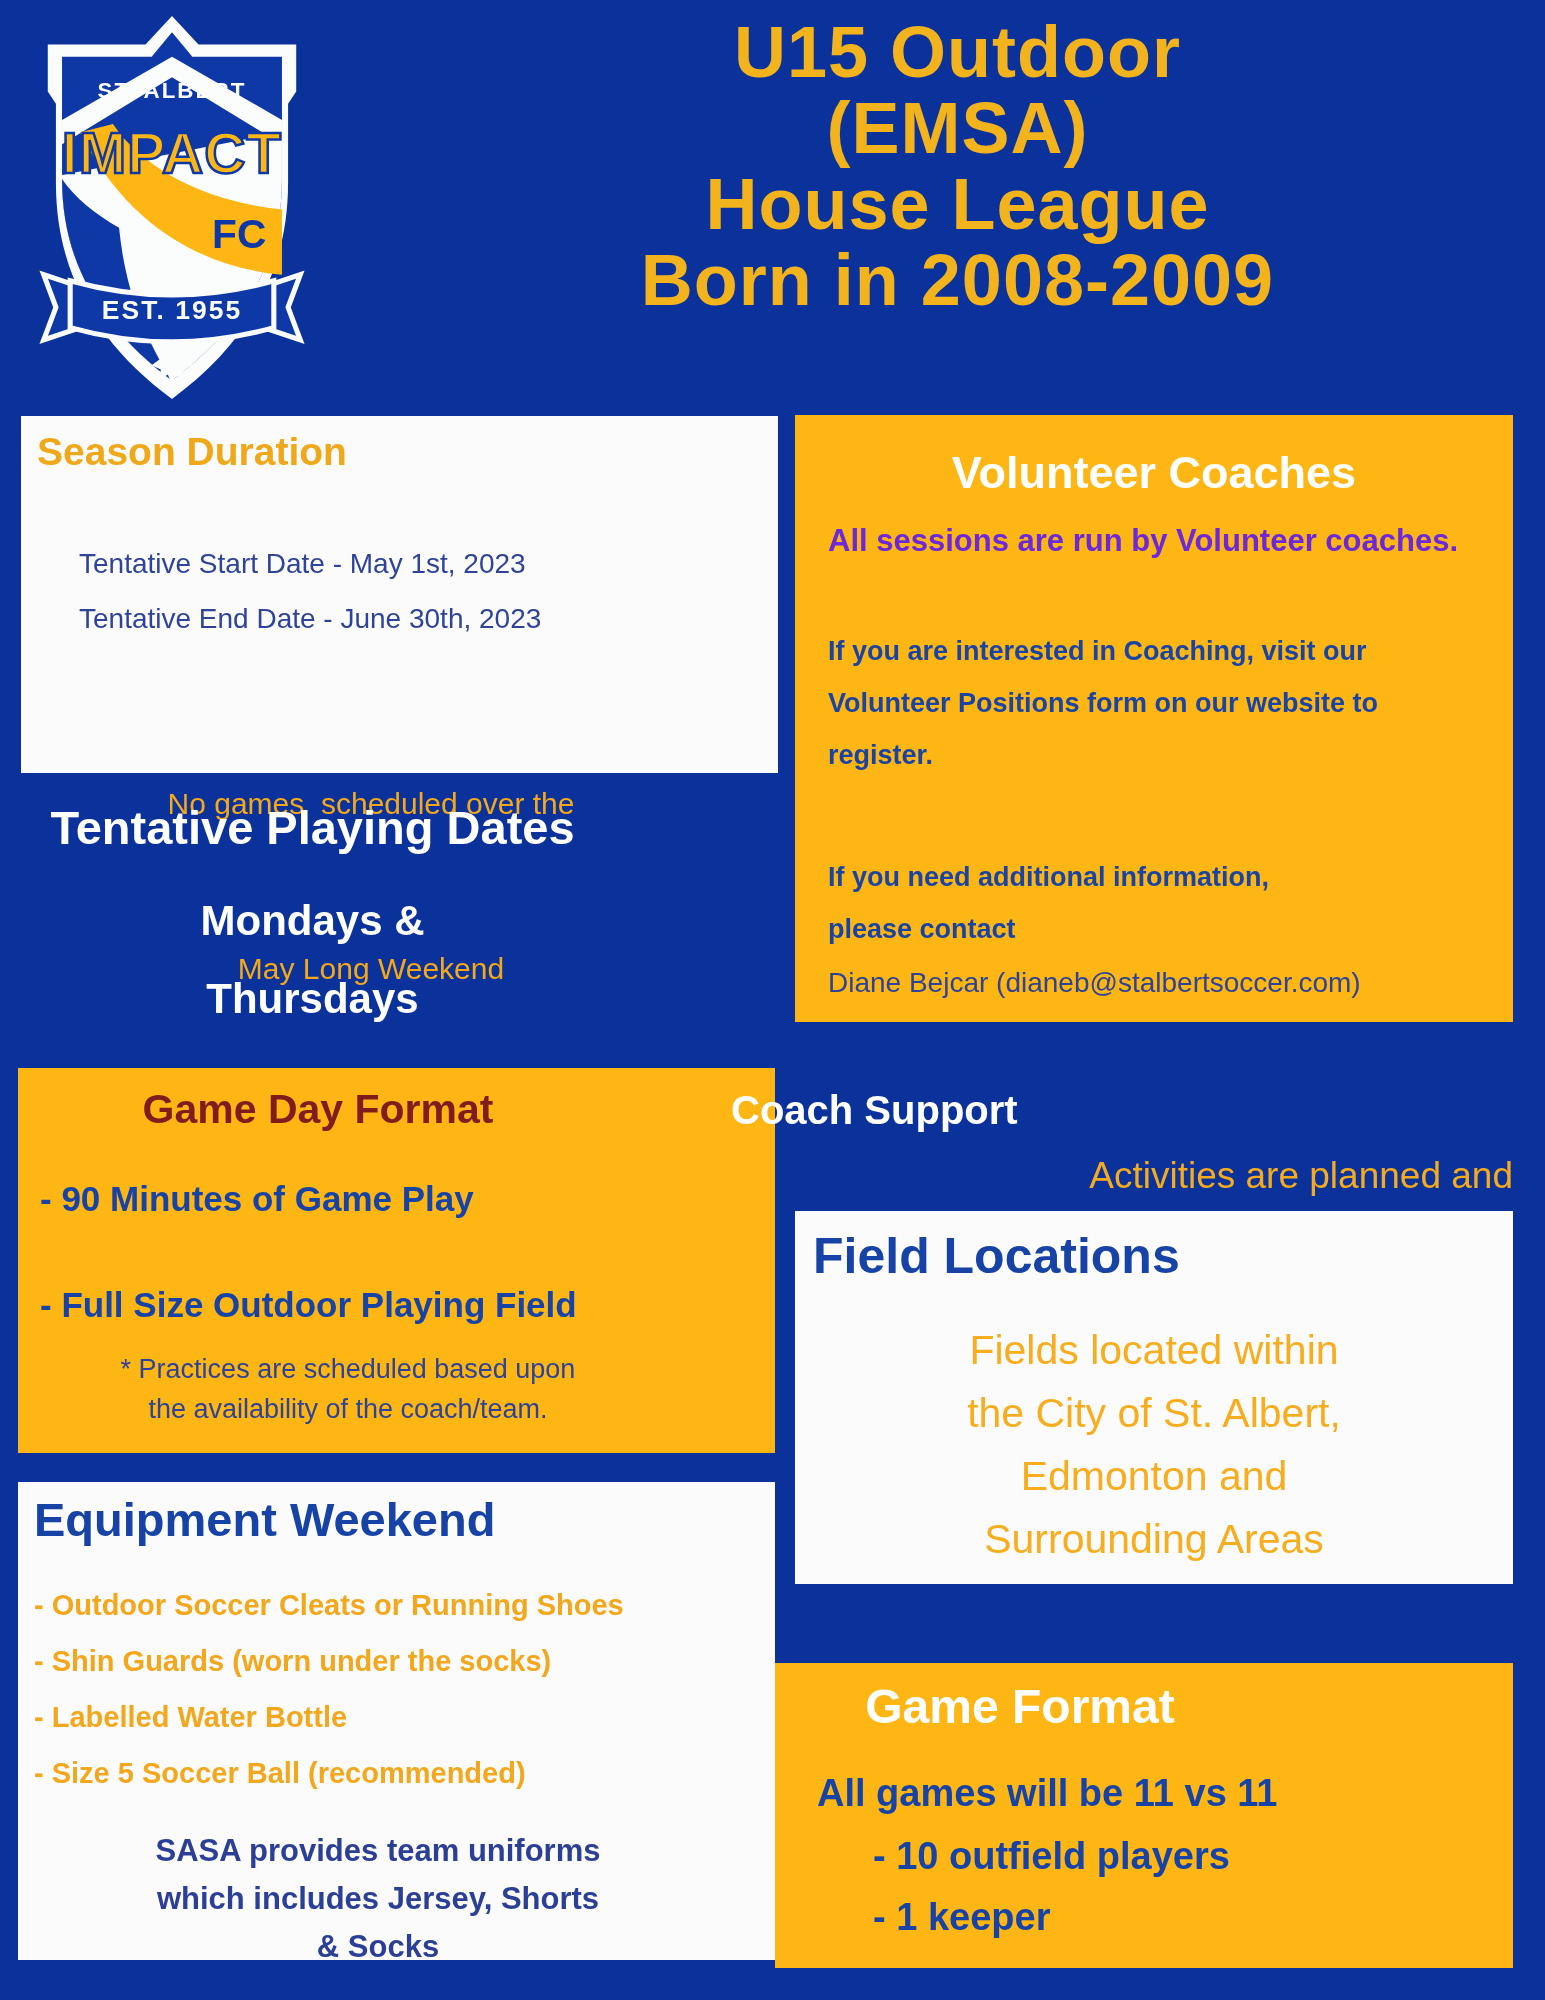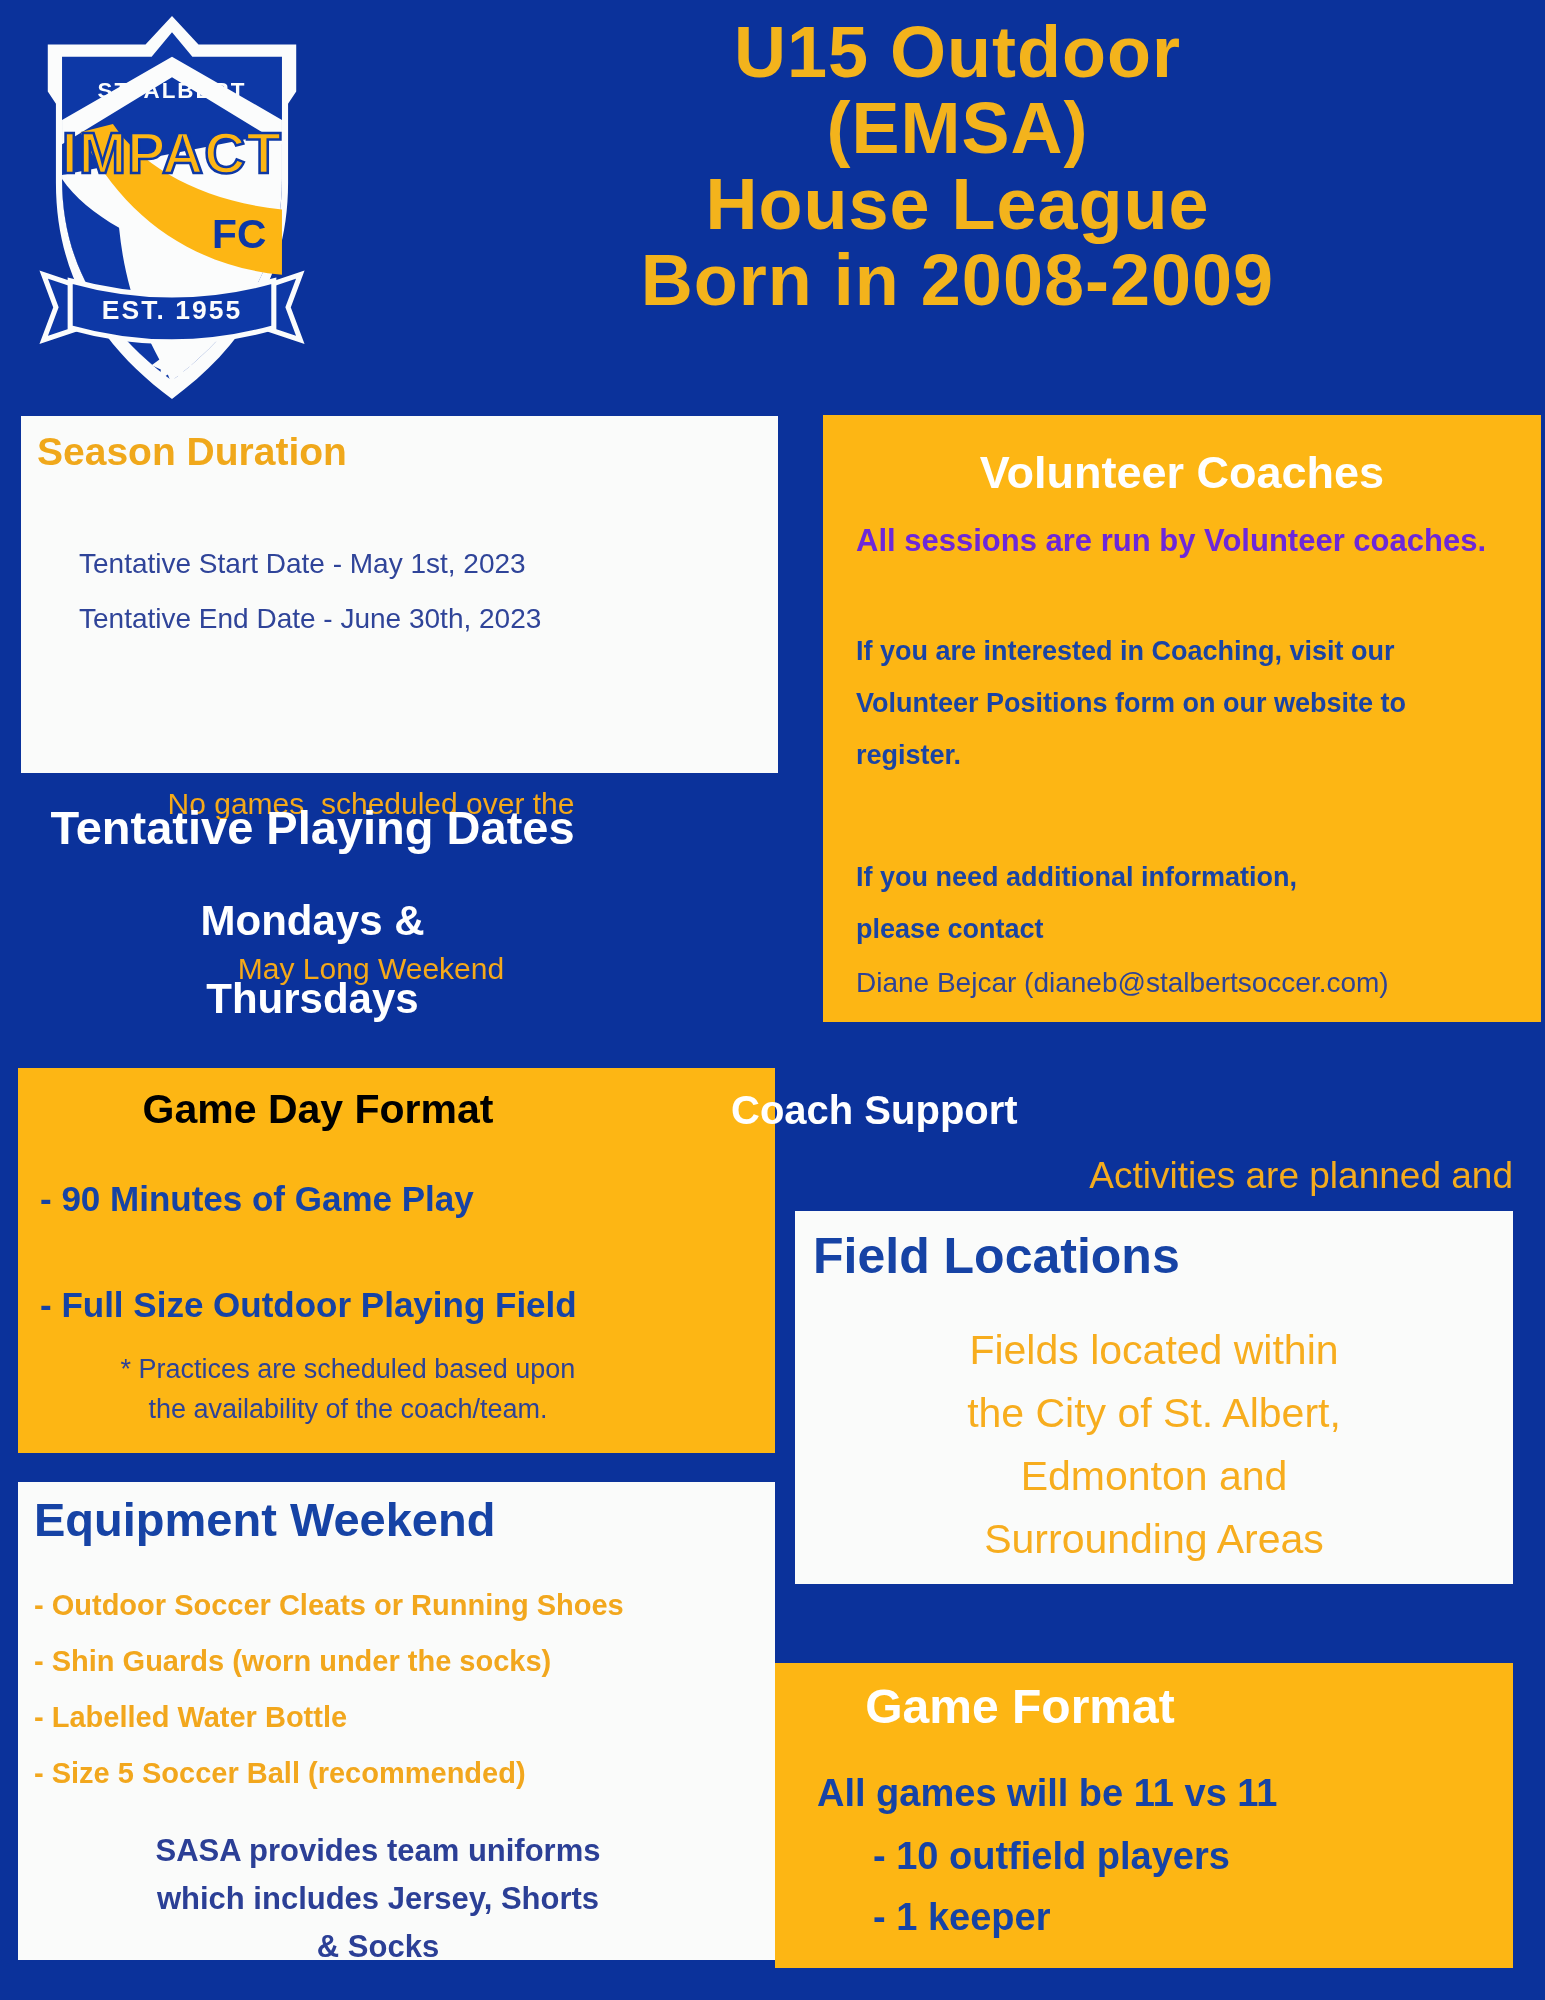--- a/index.html
+++ b/index.html
@@ -30,36 +30,36 @@
 
   
   #playing-dates-heading{left:0;top:800px;width:625px;text-align:center;
     color:#ffffff;font-weight:bold;font-size:47px;}
   #playing-days{left:0;top:882px;width:625px;text-align:center;
     color:#ffffff;font-weight:bold;font-size:42px;line-height:78px;}
 
   
   #gameday-box{left:18px;top:1068px;width:757px;height:385px;}
   .gameday-heading{margin-top:18px;width:600px;text-align:center;
-    color:#000000;font-size:41px;font-weight:bold;}
+    color:#7f1d1d;font-size:41px;font-weight:bold;}
   .gameday-bullet1{margin:46px 0 0 22px;font-size:35px;font-weight:bold;color:#1643A5;}
   .gameday-bullet2{margin:66px 0 0 22px;font-size:35px;font-weight:bold;color:#1643A5;}
   .gameday-note{margin:24px 0 0 20px;width:620px;text-align:center;
     font-size:27px;color:#2E4397;line-height:40px;}
 
   
   #equipment-box{left:18px;top:1482px;width:757px;height:478px;}
   .equipment-heading{margin:10px 0 0 16px;font-size:47px;font-weight:bold;color:#1643A5;}
   .equipment-items{margin:30px 0 0 16px;font-size:29px;font-weight:bold;
     color:#F2A71D;line-height:56px;}
   .equipment-note{margin:26px 0 0 20px;width:680px;text-align:center;
     font-size:31px;font-weight:bold;color:#2B3F96;line-height:48px;}
 
   
-  #volunteer-box{left:795px;top:415px;width:718px;height:607px;margin-left:28px;}
+  #volunteer-box{left:795px;top:415px;width:718px;height:607px;}
   .volunteer-heading{margin-top:32px;text-align:center;color:#ffffff;
     font-size:45px;font-weight:bold;}
   .volunteer-line1{margin:24px 0 0 33px;font-size:31px;font-weight:bold;color:#6d28d9;}
   .volunteer-para2{margin:66px 0 0 33px;font-size:27px;font-weight:bold;
     color:#1A44A4;line-height:52px;}
   .volunteer-para3{margin:70px 0 0 33px;font-size:27px;font-weight:bold;
     color:#1A44A4;line-height:52px;}
   .volunteer-contact{margin:12px 0 0 33px;font-size:28px;color:#2E4397;}
 
   

